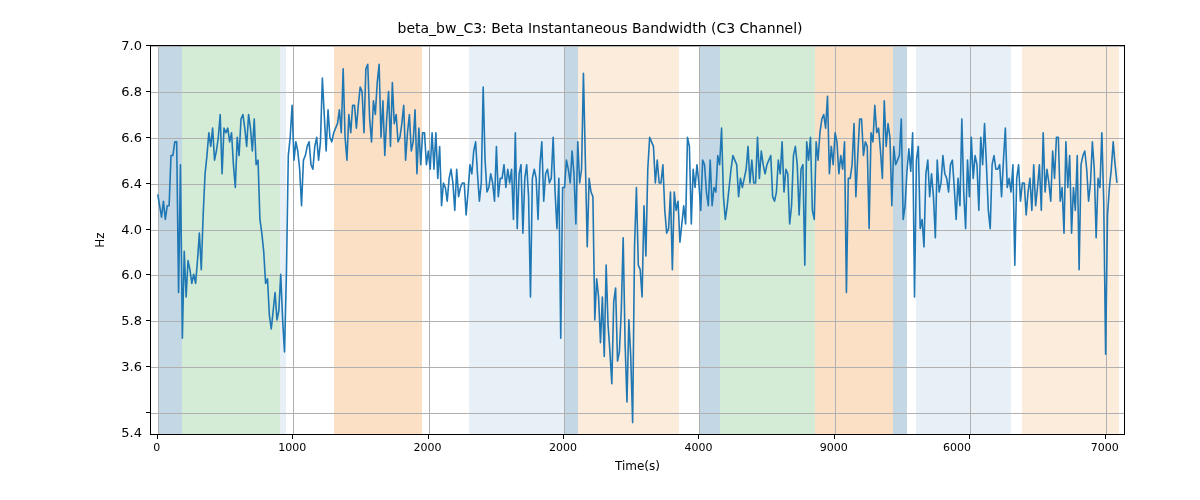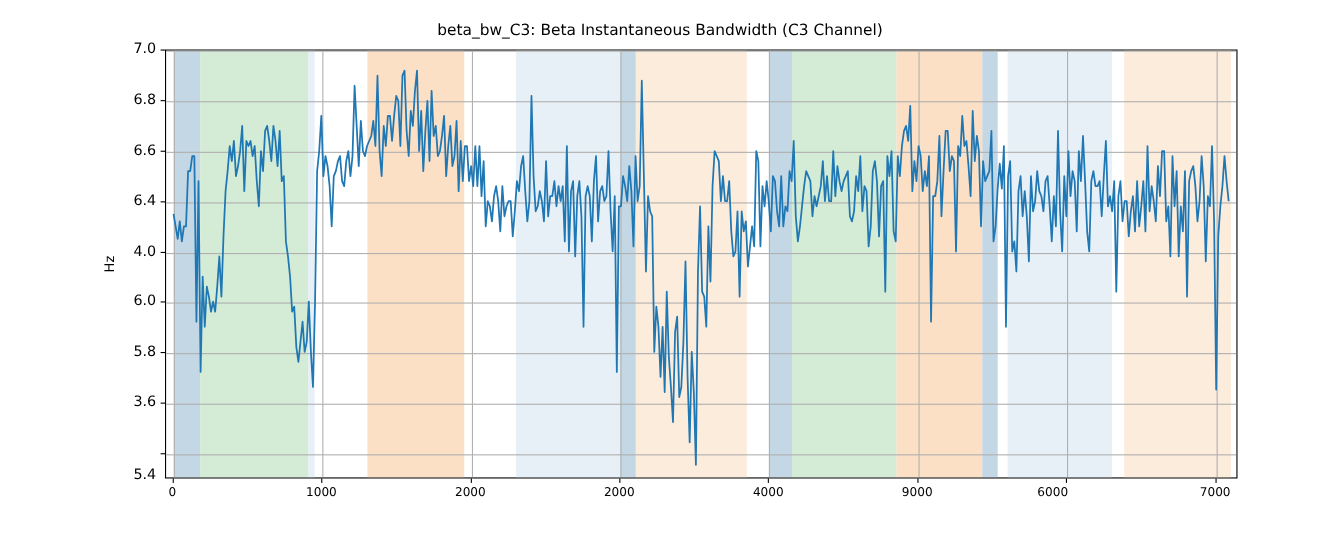--- a/index.html
+++ b/index.html
@@ -160,20 +160,21 @@
         <div class="grid-line-h" style="top: 183.529px;"></div>
         <div class="grid-line-h" style="top: 137.647px;"></div>
         <div class="grid-line-h" style="top: 91.7647px;"></div>
         <div class="grid-line-h" style="top: 45.8824px;"></div>
         <div class="grid-line-h" style="top: 0px;"></div>
         <svg class="line" viewBox="0 0 975 390" preserveAspectRatio="none">
           <polyline points="6.77,149.12 8.67,160.59 10.56,172.06 12.46,156.00 14.35,174.35 16.25,160.59 18.15,160.59 20.04,110.12 21.94,110.12 23.83,96.35 25.73,96.35 27.63,247.76 29.52,119.29 31.42,293.65 33.31,206.47 35.21,252.35 37.10,215.65 39.00,224.82 40.90,238.59 42.79,229.41 44.69,238.59 46.58,215.65 48.48,188.12 50.38,224.82 52.27,169.76 54.17,128.47 56.06,110.12 57.96,87.18 59.85,100.94 61.75,82.59 63.65,114.71 65.54,105.53 67.44,91.76 69.33,68.82 71.23,128.47 73.13,82.59 75.02,87.18 76.92,82.59 78.81,96.35 80.71,87.18 82.60,119.29 84.50,142.24 86.40,91.76 88.29,110.12 90.19,73.41 92.08,68.82 93.98,82.59 95.88,100.94 97.77,68.82 99.67,82.59 101.56,105.53 103.46,73.41 105.35,119.29 107.25,114.71 109.15,174.35 111.04,188.12 112.94,206.47 114.83,238.59 116.73,234.00 118.63,270.71 120.52,284.47 122.42,266.12 124.31,247.76 126.21,275.29 128.10,266.12 130.00,229.41 131.90,275.29 133.79,307.41 135.69,229.41 137.58,110.12 139.48,91.76 141.38,59.65 143.27,114.71 145.17,96.35 147.06,105.53 148.96,123.88 150.85,160.59 152.75,114.71 154.65,110.12 156.54,100.94 158.44,96.35 160.33,119.29 162.23,123.88 164.13,100.94 166.02,91.76 167.92,114.71 169.81,96.35 171.71,32.12 173.60,68.82 175.50,105.53 177.40,64.24 179.29,91.76 181.19,96.35 183.08,87.18 184.98,82.59 186.88,78.00 188.77,64.24 190.67,87.18 192.56,22.94 194.46,91.76 196.35,114.71 198.25,68.82 200.15,87.18 202.04,59.65 203.94,59.65 205.83,82.59 207.73,59.65 209.63,41.29 211.52,45.88 213.42,87.18 215.31,22.94 217.21,18.35 219.10,73.41 221.00,96.35 222.90,55.06 224.79,68.82 226.69,36.71 228.58,18.35 230.48,91.76 232.38,55.06 234.27,110.12 236.17,73.41 238.06,45.88 239.96,100.94 241.85,36.71 243.75,78.00 245.65,68.82 247.54,96.35 249.44,91.76 251.33,78.00 253.23,59.65 255.13,114.71 257.02,87.18 258.92,68.82 260.81,105.53 262.71,96.35 264.60,64.24 266.50,128.47 268.40,82.59 270.29,119.29 272.19,87.18 274.08,87.18 275.98,119.29 277.88,105.53 279.77,123.88 281.67,87.18 283.56,123.88 285.46,87.18 287.35,133.06 289.25,100.94 291.15,160.59 293.04,137.65 294.94,142.24 296.83,156.00 298.73,133.06 300.63,123.88 302.52,137.65 304.42,165.18 306.31,123.88 308.21,151.41 310.10,142.24 312.00,137.65 313.90,137.65 315.79,169.76 317.69,146.82 319.58,119.29 321.48,128.47 323.38,105.53 325.27,96.35 327.17,128.47 329.06,156.00 330.96,137.65 332.85,41.29 334.75,114.71 336.65,146.82 338.54,142.24 340.44,128.47 342.33,137.65 344.23,156.00 346.13,100.94 348.02,151.41 349.92,133.06 351.81,133.06 353.71,119.29 355.60,142.24 357.50,123.88 359.40,137.65 361.29,123.88 363.19,174.35 365.08,87.18 366.98,183.53 368.88,128.47 370.77,119.29 372.67,188.12 374.56,133.06 376.46,119.29 378.35,151.41 380.25,252.35 382.15,133.06 384.04,123.88 385.94,133.06 387.83,174.35 389.73,119.29 391.63,96.35 393.52,156.00 395.42,128.47 397.31,123.88 399.21,137.65 401.10,133.06 403.00,91.76 404.90,146.82 406.79,183.53 408.69,133.06 410.58,293.65 412.48,142.24 414.38,142.24 416.27,114.71 418.17,123.88 420.06,137.65 421.96,105.53 423.85,128.47 425.75,178.94 427.65,96.35 429.54,137.65 431.44,123.88 433.33,27.53 435.23,114.71 437.13,201.88 439.02,133.06 440.92,146.82 442.81,151.41 444.71,275.29 446.60,234.00 448.50,252.35 450.40,298.24 452.29,252.35 454.19,312.00 456.08,220.24 457.98,279.88 459.88,307.41 461.77,339.53 463.67,256.94 465.56,243.18 467.46,316.59 469.35,307.41 471.25,266.12 473.15,192.71 475.04,298.24 476.94,357.88 478.83,275.29 480.73,312.00 482.63,378.53 484.52,201.88 486.42,142.24 488.31,220.24 490.21,224.82 492.10,252.35 494.00,160.59 495.90,211.06 497.79,123.88 499.69,91.76 501.58,96.35 503.48,100.94 505.38,137.65 507.27,114.71 509.17,137.65 511.06,137.65 512.96,119.29 514.85,165.18 516.75,188.12 518.65,183.53 520.54,146.82 522.44,224.82 524.33,146.82 526.23,165.18 528.13,156.00 530.02,197.29 531.92,178.94 533.81,160.59 535.71,178.94 537.60,91.76 539.50,100.94 541.40,178.94 543.29,123.88 545.19,142.24 547.08,119.29 548.98,137.65 550.88,165.18 552.77,114.71 554.67,119.29 556.56,146.82 558.46,160.59 560.35,114.71 562.25,160.59 564.15,142.24 566.04,146.82 567.94,110.12 569.83,119.29 571.73,82.59 573.63,151.41 575.52,174.35 577.42,160.59 579.31,142.24 581.21,123.88 583.10,110.12 585.00,114.71 586.90,119.29 588.79,151.41 590.69,133.06 592.58,142.24 594.48,133.06 596.38,123.88 598.27,100.94 600.17,137.65 602.06,114.71 603.96,137.65 605.85,137.65 607.75,91.76 609.65,133.06 611.54,105.53 613.44,119.29 615.33,128.47 617.23,119.29 619.13,114.71 621.02,110.12 622.92,151.41 624.81,156.00 626.71,146.82 628.60,114.71 630.50,128.47 632.40,96.35 634.29,146.82 636.19,123.88 638.08,128.47 639.98,178.94 641.88,160.59 643.77,110.12 645.67,100.94 647.56,119.29 649.46,169.76 651.35,123.88 653.25,119.29 655.15,220.24 657.04,96.35 658.94,114.71 660.83,91.76 662.73,165.18 664.63,174.35 666.52,96.35 668.42,114.71 670.31,87.18 672.21,73.41 674.10,68.82 676.00,82.59 677.90,50.47 679.79,128.47 681.69,100.94 683.58,119.29 685.48,87.18 687.38,96.35 689.27,128.47 691.17,110.12 693.06,123.88 694.96,96.35 696.85,247.76 698.75,133.06 700.65,133.06 702.54,119.29 704.44,78.00 706.33,151.41 708.23,110.12 710.13,73.41 712.02,73.41 713.92,110.12 715.81,96.35 717.71,100.94 719.60,183.53 721.50,87.18 723.40,96.35 725.29,59.65 727.19,87.18 729.08,82.59 730.98,105.53 732.88,133.06 734.77,55.06 736.67,100.94 738.56,78.00 740.46,91.76 742.35,160.59 744.25,100.94 746.15,119.29 748.04,114.71 749.94,110.12 751.83,73.41 753.73,174.35 755.63,160.59 757.52,126.18 759.42,103.24 761.31,126.18 763.21,87.18 765.10,252.35 767.00,114.71 768.90,100.94 770.79,183.53 772.69,174.35 774.58,201.88 776.48,128.47 778.38,114.71 780.27,151.41 782.17,128.47 784.06,151.41 785.96,192.71 787.85,114.71 789.75,146.82 791.65,137.65 793.54,110.12 795.44,128.47 797.33,133.06 799.23,146.82 801.13,119.29 803.02,114.71 804.92,142.24 806.81,174.35 808.71,133.06 810.60,160.59 812.50,73.41 814.40,146.82 816.29,183.53 818.19,114.71 820.08,151.41 821.98,91.76 823.88,133.06 825.77,110.12 827.67,119.29 829.56,165.18 831.46,91.76 833.35,119.29 835.25,78.00 837.15,119.29 839.04,165.18 840.94,183.53 842.83,119.29 844.73,110.12 846.63,123.88 848.52,123.88 850.42,119.29 852.31,151.41 854.21,114.71 856.10,82.59 858.00,142.24 859.90,133.06 861.79,146.82 863.69,119.29 865.58,220.24 867.48,133.06 869.38,119.29 871.27,156.00 873.17,137.65 875.06,137.65 876.96,169.76 878.85,146.82 880.75,133.06 882.65,165.18 884.54,119.29 886.44,160.59 888.33,142.24 890.23,119.29 892.13,165.18 894.02,87.18 895.92,146.82 897.81,123.88 899.71,137.65 901.60,156.00 903.50,105.53 905.40,133.06 907.29,91.76 909.19,91.76 911.08,156.00 912.98,142.24 914.88,188.12 916.77,96.35 918.67,142.24 920.56,110.12 922.46,188.12 924.35,142.24 926.25,165.18 928.15,110.12 930.04,224.82 931.94,119.29 933.83,110.12 935.73,105.53 937.63,123.88 939.52,156.00 941.42,137.65 943.31,96.35 945.21,123.88 947.10,192.71 949.00,133.06 950.90,142.24 952.79,87.18 954.69,156.00 956.58,309.71 958.48,169.76 960.38,142.24 962.27,123.88 964.17,96.35 966.06,119.29 967.96,137.65"></polyline>
         </svg>
       </div>
 
+    <div class="xlabel">Time(s)</div>
     <div class="ylabel">Hz</div>
   <div class="tick-mark-x" style="left: 6.77083px;"></div>
       <div class="tick-x" style="left: 6.77083px;">0</div>
       <div class="tick-mark-x" style="left: 142.188px;"></div>
       <div class="tick-x" style="left: 142.188px;">1000</div>
       <div class="tick-mark-x" style="left: 277.604px;"></div>
       <div class="tick-x" style="left: 277.604px;">2000</div>
       <div class="tick-mark-x" style="left: 413.021px;"></div>
       <div class="tick-x" style="left: 413.021px;">2000</div>
       <div class="tick-mark-x" style="left: 548.438px;"></div>

